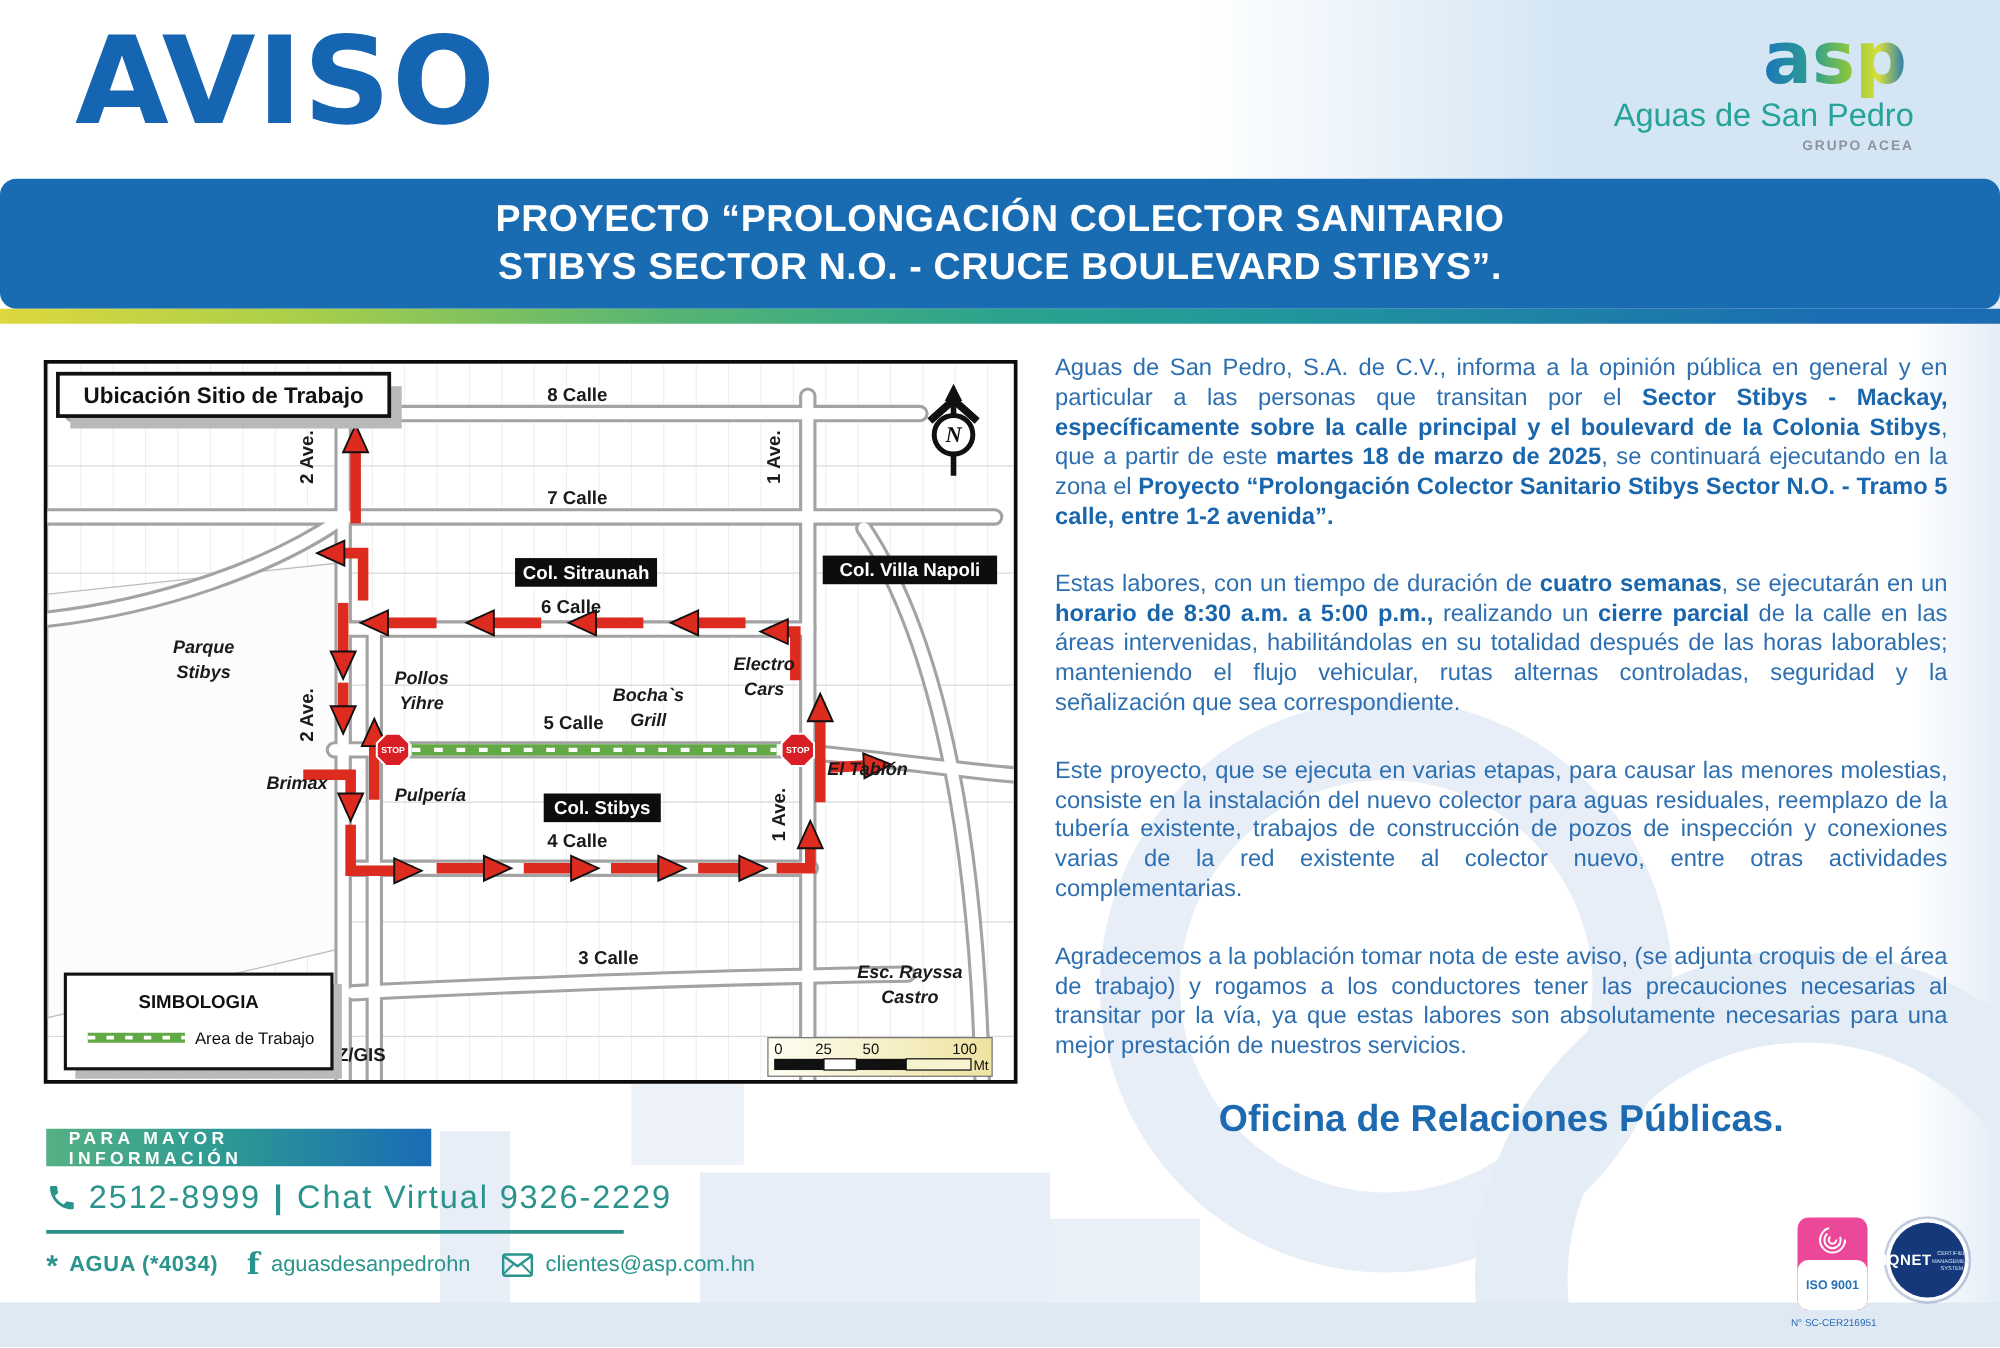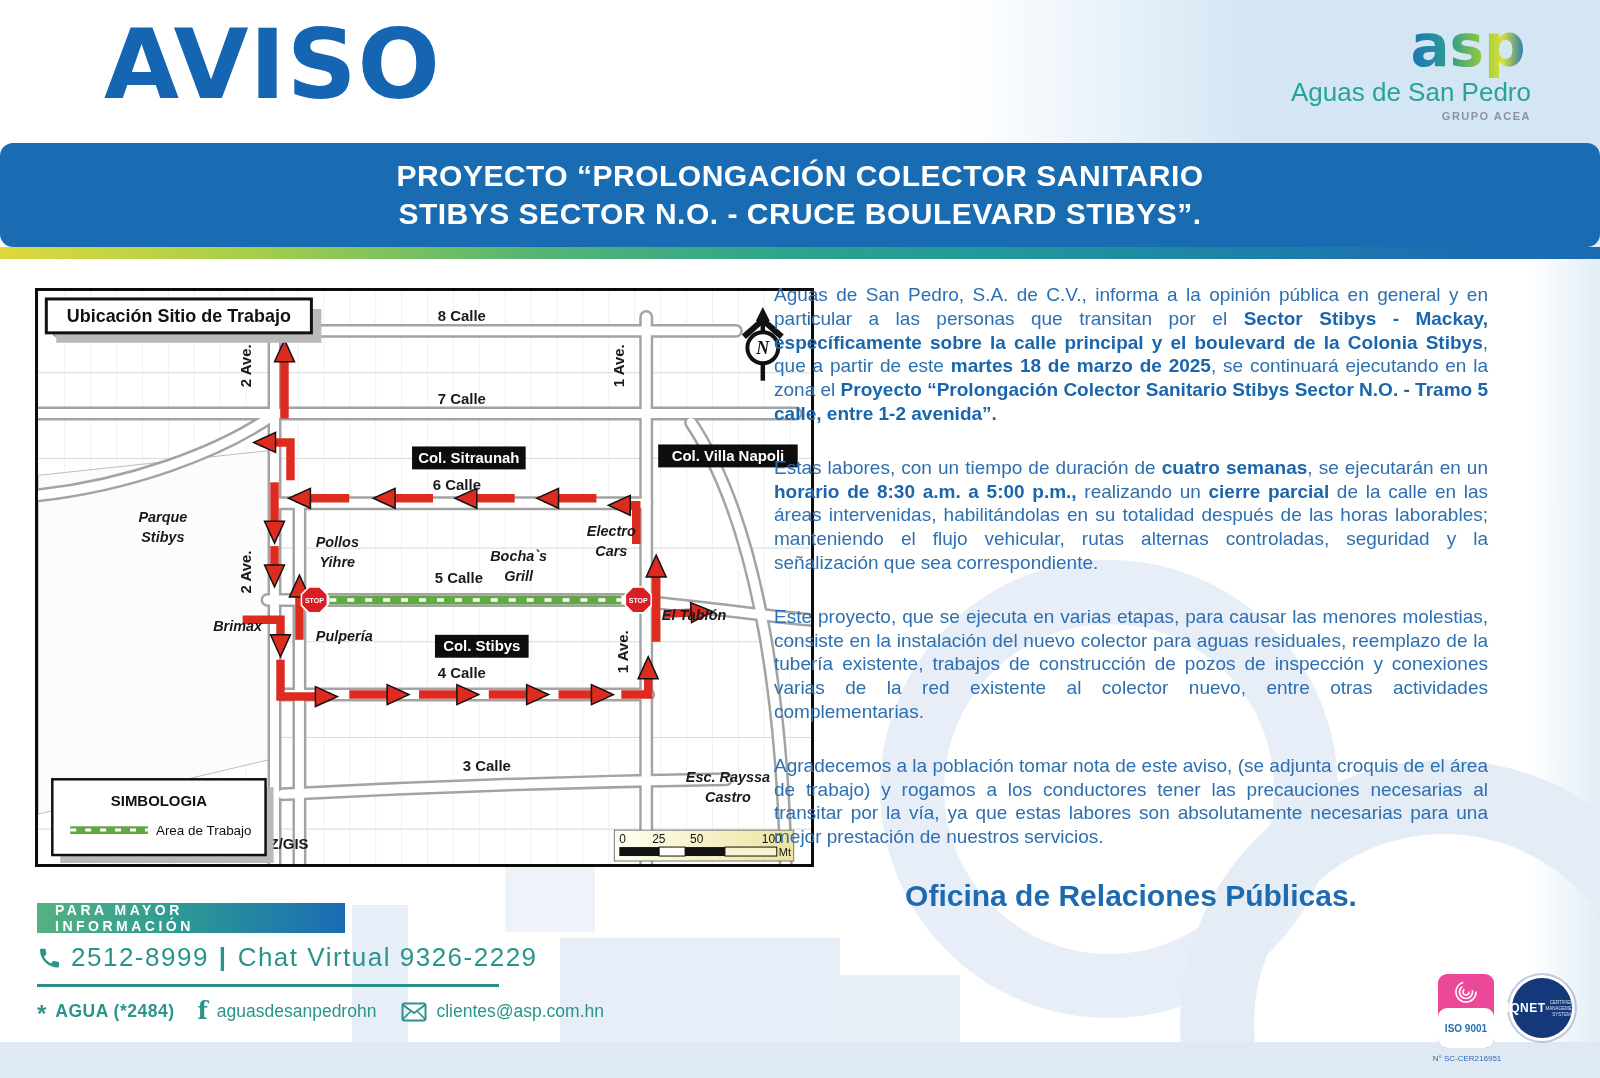--- a/index.html
+++ b/index.html
@@ -18,42 +18,42 @@
   .wm-c2{left:1180px;top:760px;width:380px;height:380px;border:74px solid #e4ecf6;border-radius:50%;}
   .wm-sq1{left:352px;top:905px;width:56px;height:173px;background:#e7eef7;}
   .wm-sq2{left:560px;top:938px;width:280px;height:140px;background:#e7eef7;}
   .wm-sq3{left:840px;top:975px;width:120px;height:103px;background:#eaf0f8;}
   .wm-sq4{left:505px;top:862px;width:90px;height:70px;background:#eef3fa;}
 
   .z{position:absolute;z-index:2;}
 
   
   .aviso{left:60px;top:8px;font-size:97px;font-weight:bold;letter-spacing:1px;
-         color:#1565b2;font-family:"DejaVu Sans",sans-serif;margin-left:44px;}
+         color:#1565b2;font-family:"DejaVu Sans",sans-serif;}
   .logo{right:64px;top:14px;width:250px;text-align:left;}
   .logo svg{display:block;}
 
   
   .banner{left:0;top:143px;width:1600px;height:104px;background:#1a6cb2;
           display:flex;flex-direction:column;justify-content:center;align-items:center;border-radius:13px;}
   .banner div{color:#fff;font-weight:bold;font-size:30px;letter-spacing:.5px;line-height:38px;}
   .banner-strip{left:0;top:247px;width:1600px;height:12px;
     background:linear-gradient(90deg,#ddd83e 0%,#a9cf4a 15%,#57b573 33%,#2ba38d 50%,#21999b 62%,#1b6cb2 92%);}
 
   
   .map-panel{left:35px;top:288px;width:779px;height:579px;background:#fff;
              border:3px solid #0c0c0c;box-sizing:border-box;}
   .map-panel svg{display:block;width:100%;height:100%;}
   text.street{font:bold 15px "Liberation Sans",sans-serif;fill:#1a1a1a;}
   text.place{font:italic bold 14.5px "Liberation Sans",sans-serif;fill:#1a1a1a;}
   text.boxlbl{font:bold 15px "Liberation Sans",sans-serif;fill:#ffffff;}
   text.stoptxt{font:bold 7px "Liberation Sans",sans-serif;fill:#fff;}
 
   
-  .notice{left:774px;top:283px;width:714px;}
+  .notice{left:844px;top:283px;width:714px;}
   .notice p{margin:0 0 30px 0;font-size:19px;line-height:23.8px;color:#2d6fb0;
             text-align:justify;}
   .notice p .b{font-weight:bold;color:#1a66ad;}
   .signature{margin-top:30px;text-align:center;font-size:30px;font-weight:bold;color:#1e6ab0;}
 
   
   .info-bar{left:37px;top:903px;width:272px;height:30px;padding:0 18px;
             background:linear-gradient(90deg,#55b183,#2d9a93 45%,#1a6cb5);
             color:#fff;font-size:14px;font-weight:bold;letter-spacing:3.5px;
             display:flex;align-items:center;}
@@ -321,21 +321,21 @@
     </span>
     <span>2512-8999</span>
     <span class="pipe">|</span>
     <span>Chat Virtual 9326-2229</span>
   </div>
 
   <div class="z rule"></div>
 
   <div class="z social-row">
     <span class="star">*</span>
-    <span class="agua">AGUA (*2484)</span>
+    <span class="agua">AGUA (*4034)</span>
     <span class="fb">f</span>
     <span>aguasdesanpedrohn</span>
     <span class="env">
       <svg width="26" height="20" viewBox="0 0 26 20">
         <rect x="1.5" y="1.5" width="23" height="17" rx="2" fill="none" stroke="#2a948c" stroke-width="2"></rect>
         <path d="M2 3 L13 11 L24 3" fill="none" stroke="#2a948c" stroke-width="2"></path>
         <path d="M2 17 L9.5 9.5 M24 17 L16.5 9.5" fill="none" stroke="#2a948c" stroke-width="1.6"></path>
       </svg>
     </span>
     <span>clientes@asp.com.hn</span>

